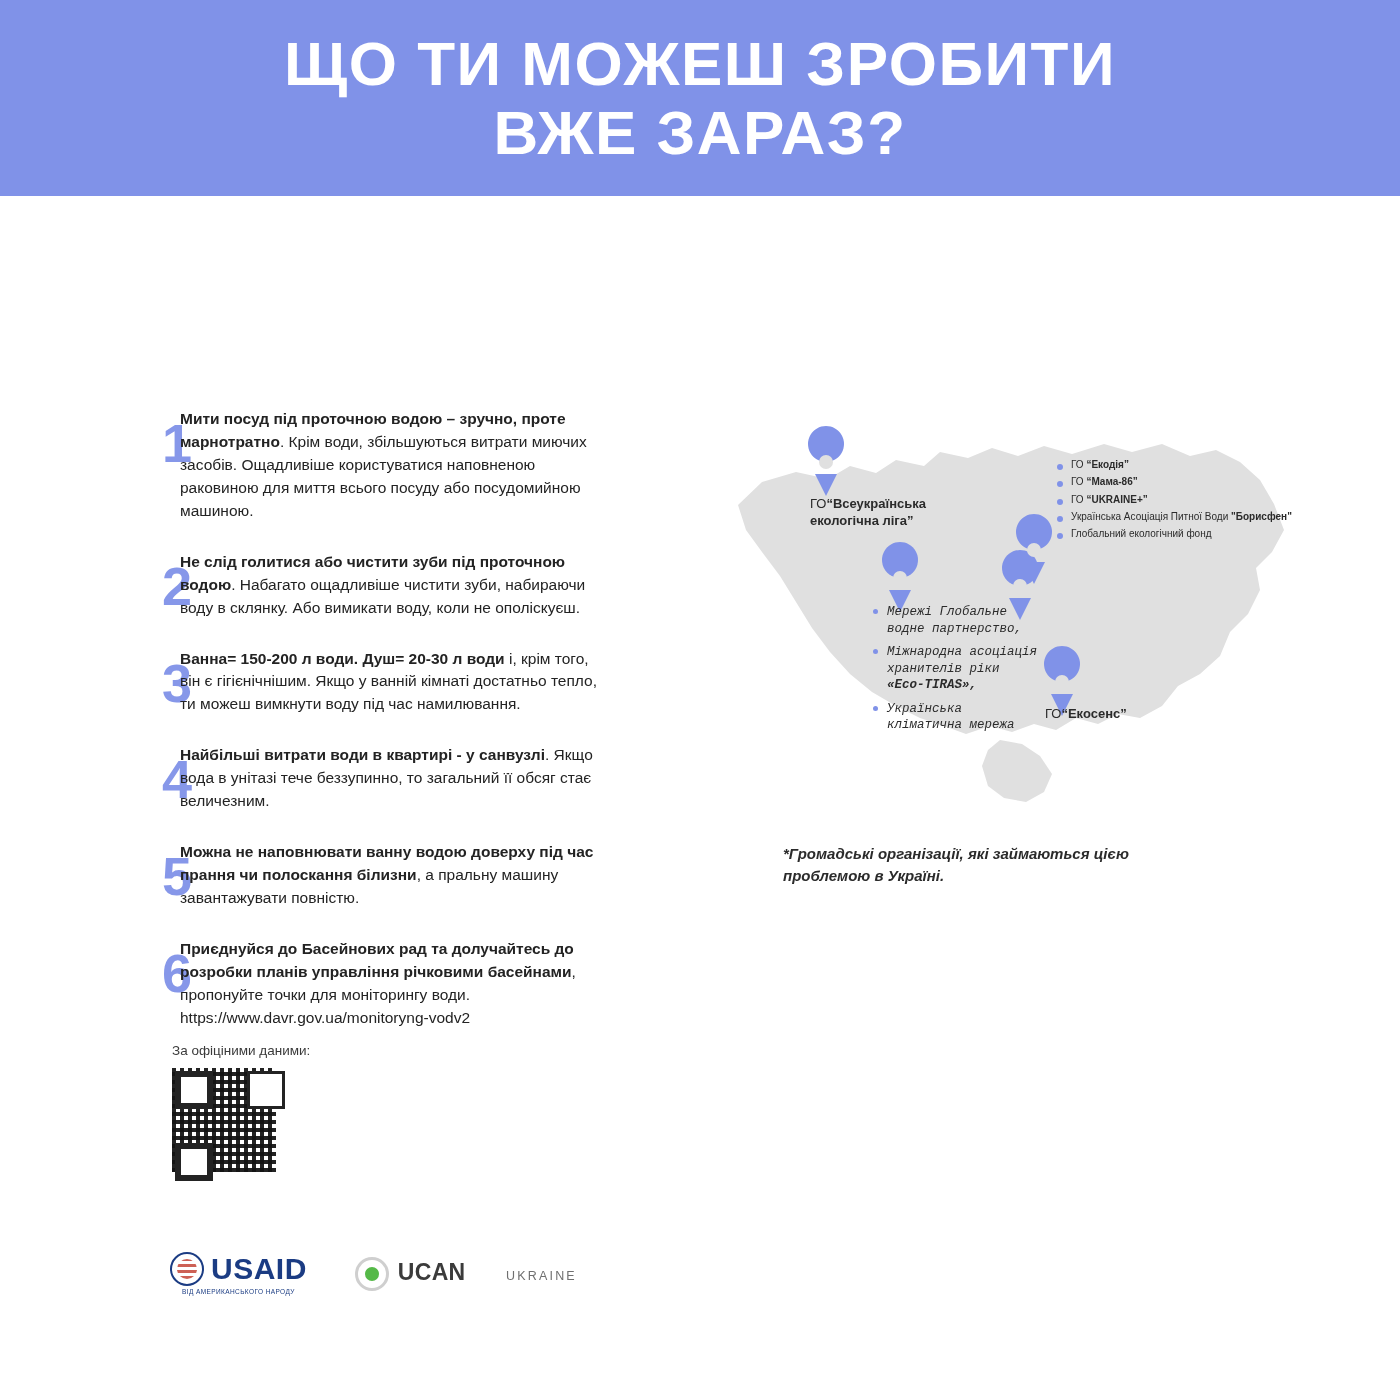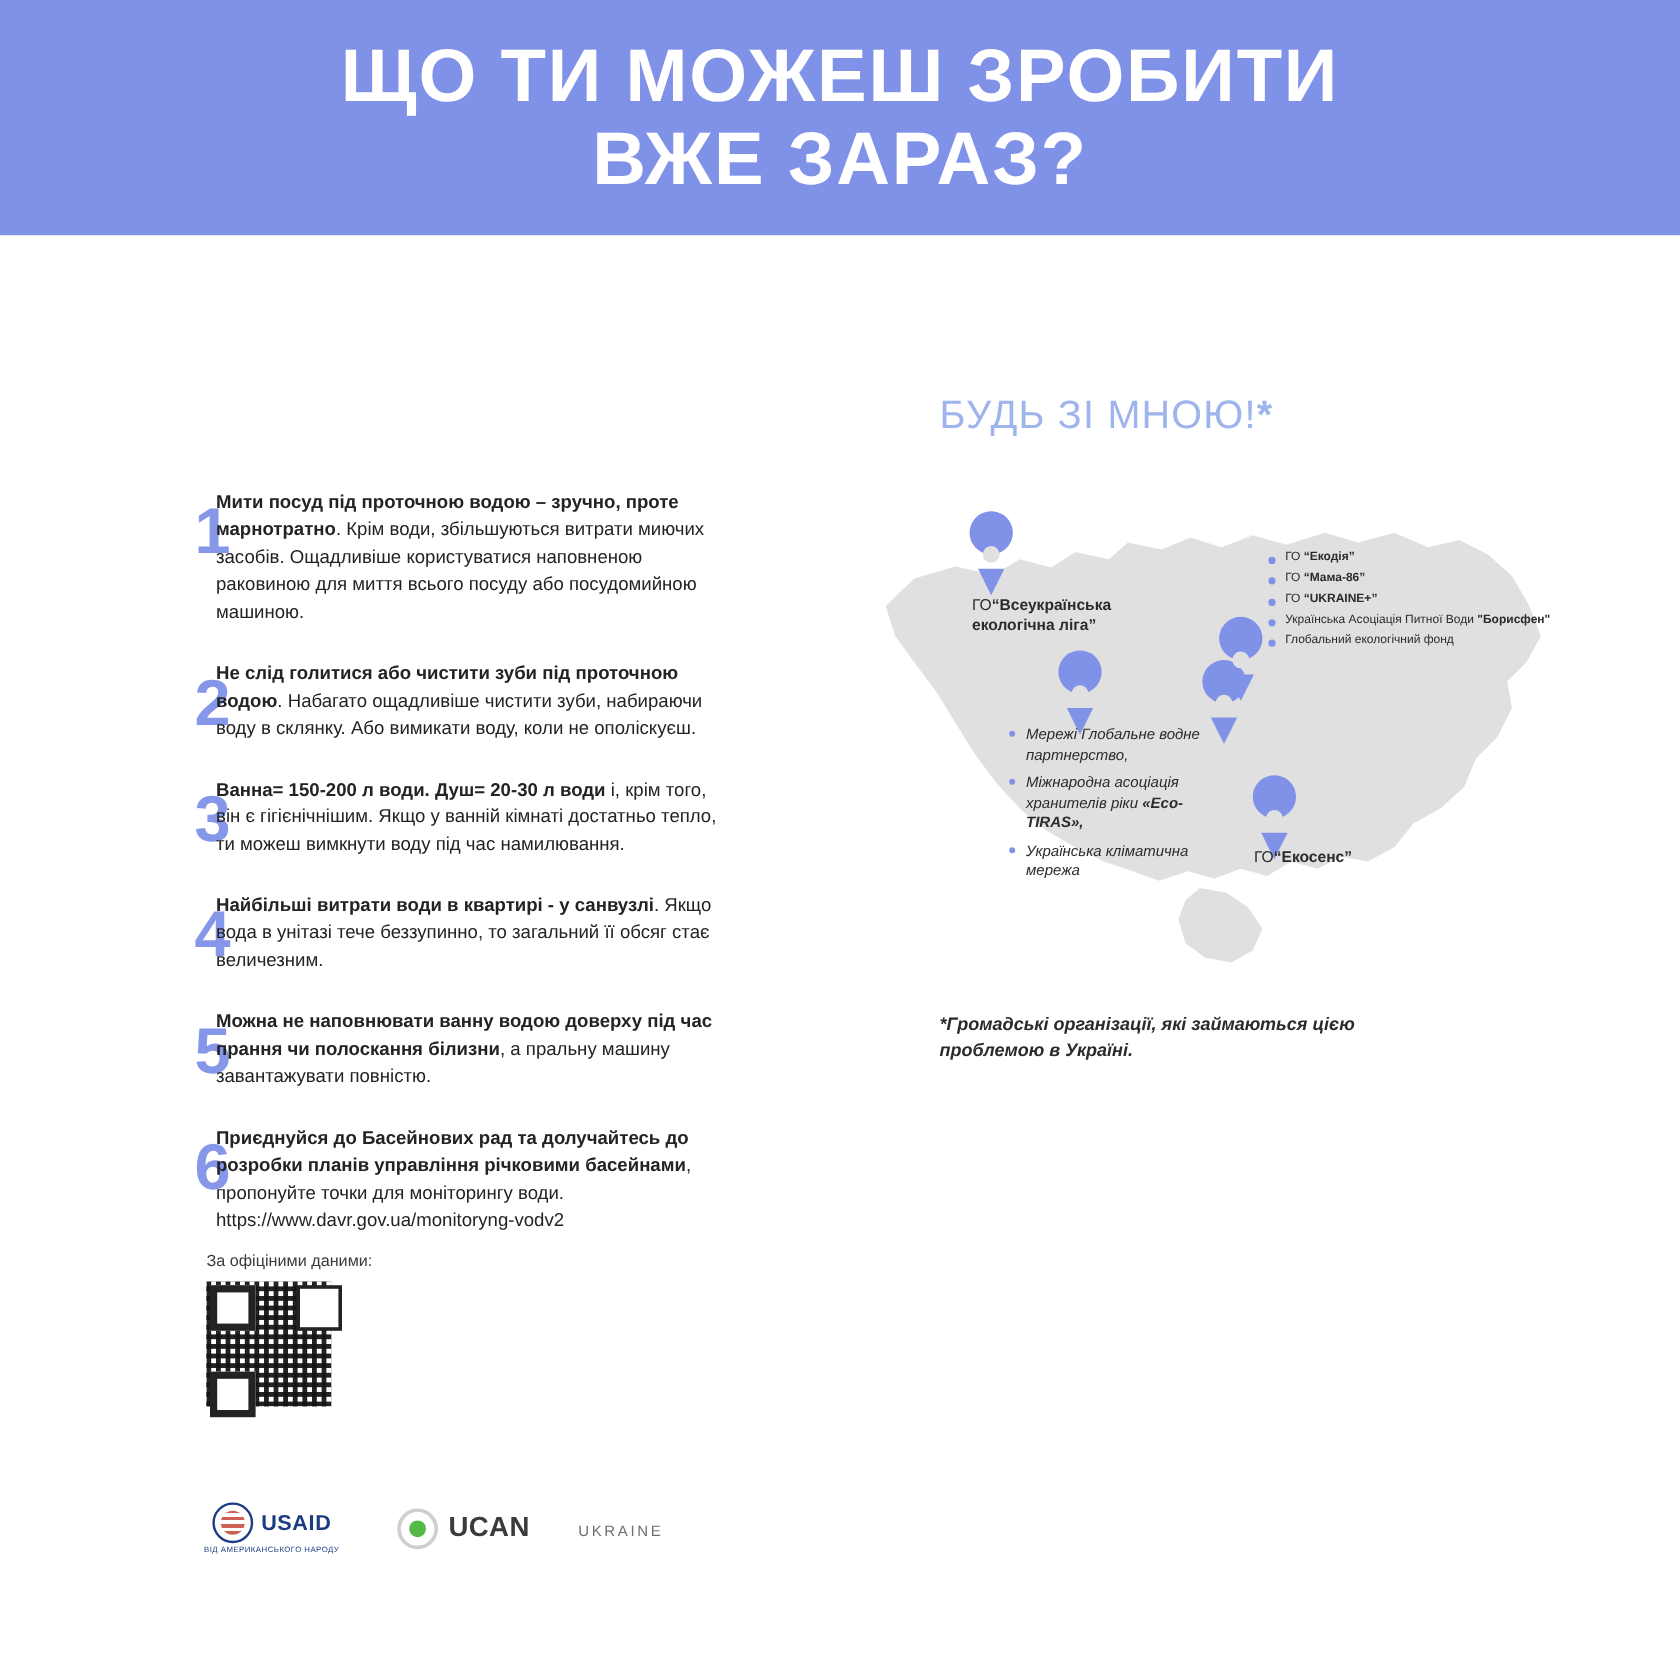--- a/index.html
+++ b/index.html
@@ -133,21 +133,21 @@
     background: #fff;
   }
   .usaid .seal::after {
     content: "";
     position: absolute; left: 5px; top: 5px; right: 5px; bottom: 5px;
     border-radius: 50%;
     background: repeating-linear-gradient(0deg, #c0392b 0 3px, #fff 3px 6px);
     opacity: .8;
   }
   .usaid .word {
-    font-size: 18px; font-weight: bold; color: #1b3c83; letter-spacing: .5px;
+    font-size: 30px; font-weight: bold; color: #1b3c83; letter-spacing: .5px;
   }
   .usaid .tagline {
     font-size: 6.5px; color: #1b3c83; letter-spacing: .4px; margin-top: 2px;
   }
   .ucan { display: flex; align-items: center; gap: 9px; }
   .ucan .glyph {
     width: 34px; height: 34px; border-radius: 50%;
     border: 3px solid #cfcfcf;
     position: relative;
   }
@@ -185,22 +185,23 @@
     content: "";
     position: absolute;
     left: 2px; top: 6px;
     width: 6px; height: 6px; border-radius: 50%;
     background: #8092e8;
   }
   .org b { font-weight: bold; }
 
   .mid-list {
     position: absolute;
-    left: 840px; top: 604px;
+    left: 872px; top: 604px;
     width: 170px;
+    font-family: Liberation Mono, monospace;
   }
   .mid-list .org {
     position: relative;
     padding-left: 15px;
     font-size: 12.5px;
     font-style: italic;
     color: #2b2b2b;
     line-height: 1.32;
     margin-bottom: 7px;
   }
@@ -237,23 +238,20 @@
 <div class="page">
 
   <div class="banner">
     <h1>
       <span>ЩО ТИ МОЖЕШ ЗРОБИТИ</span>
       <span class="l2">ВЖЕ ЗАРАЗ?</span>
     </h1>
   </div>
 
 
-  <div class="col-head" id="head-right">
-    <span>БУДЬ ЗІ МНОЮ!</span><span class="star">*</span>
-  </div>
 
   <div class="tips">
     <div class="tip">
       <span class="num">1</span>
       <p><b>Мити посуд під проточною водою – зручно, проте марнотратно</b><span>. Крім води, збільшуються витрати миючих засобів. Ощадливіше користуватися  наповненою раковиною для миття всього посуду або посудомийною машиною.</span></p>
     </div>
     <div class="tip">
       <span class="num">2</span>
       <p><b>Не слід голитися або чистити зуби  під проточною водою</b><span>. Набагато ощадливіше чистити зуби, набираючи воду в склянку. Або вимикати воду, коли не ополіскуєш.</span></p>
     </div>

